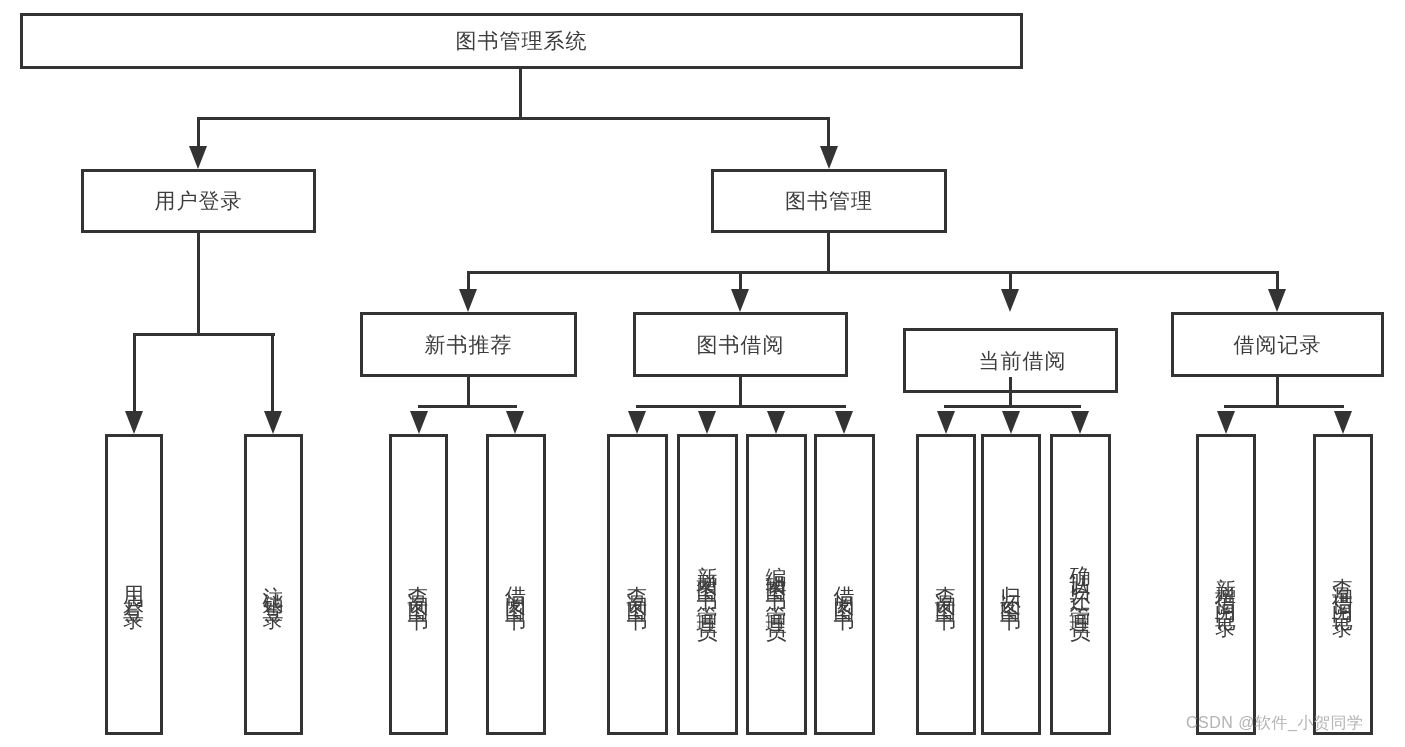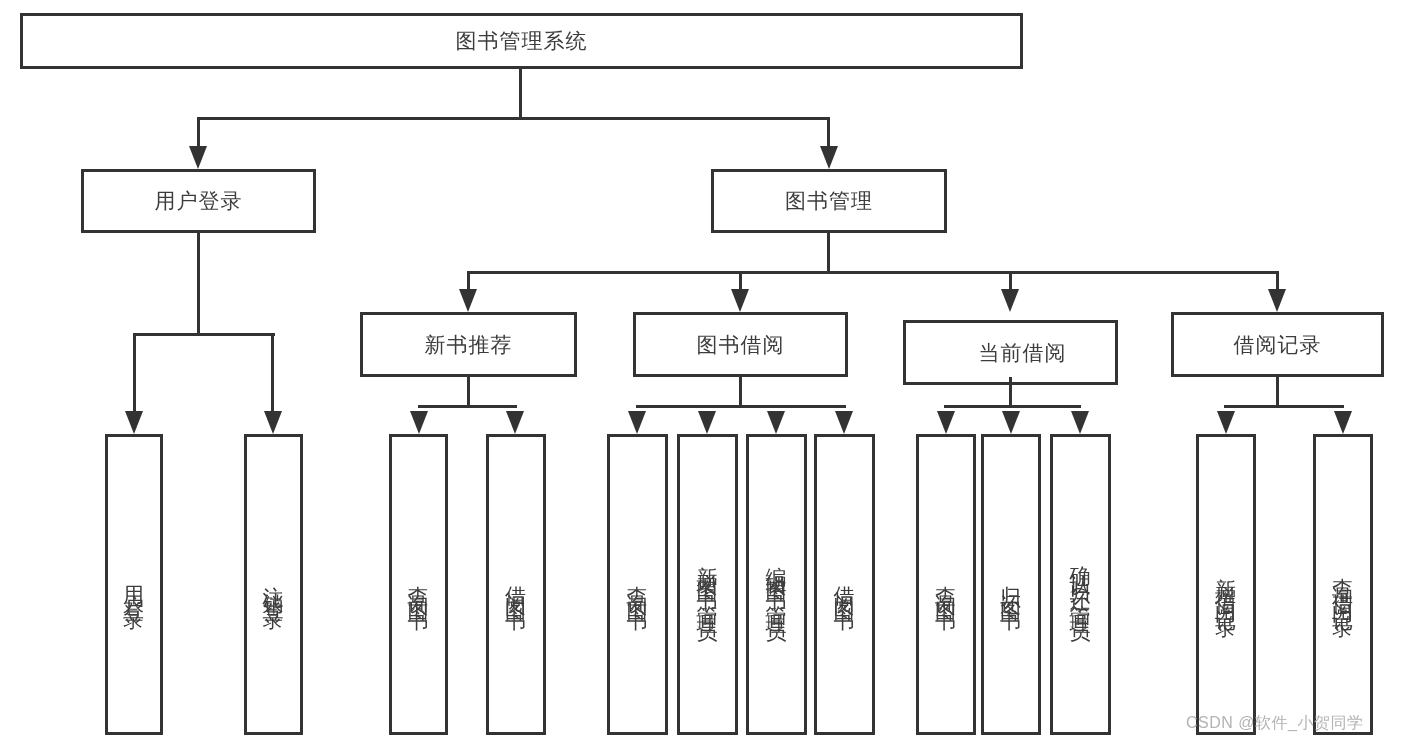--- a/index.html
+++ b/index.html
@@ -85,21 +85,21 @@
   <div class="ar" style="left:459px; top:289px;"></div>
   <div class="ln" style="left:739px; top:273px; width:3px; height:16px;"></div>
   <div class="ar" style="left:731px; top:289px;"></div>
   <div class="ln" style="left:1009px; top:273px; width:3px; height:16px;"></div>
   <div class="ar" style="left:1001px; top:289px;"></div>
   <div class="ln" style="left:1276px; top:273px; width:3px; height:16px;"></div>
   <div class="ar" style="left:1268px; top:289px;"></div>
 
   <div class="box" style="left:360px; top:312px; width:217px; height:65px;">新书推荐</div>
   <div class="box" style="left:633px; top:312px; width:215px; height:65px;">图书借阅</div>
-  <div class="box" style="left:903px; top:320px; width:215px; height:65px;padding-left:24px;">当前借阅</div>
+  <div class="box" style="left:903px; top:328px; width:215px; height:65px;padding-left:24px;">当前借阅</div>
   <div class="box" style="left:1171px; top:312px; width:213px; height:65px;">借阅记录</div>
 
   <div class="ln" style="left:467px; top:377px; width:3px; height:31px;"></div>
   <div class="ln" style="left:418px; top:405px; width:99px; height:3px;"></div>
   <div class="ar" style="left:410px; top:411px;"></div>
   <div class="ar" style="left:506px; top:411px;"></div>
 
   <div class="ln" style="left:739px; top:377px; width:3px; height:31px;"></div>
   <div class="ln" style="left:636px; top:405px; width:210px; height:3px;"></div>
   <div class="ar" style="left:628px; top:411px;"></div>

